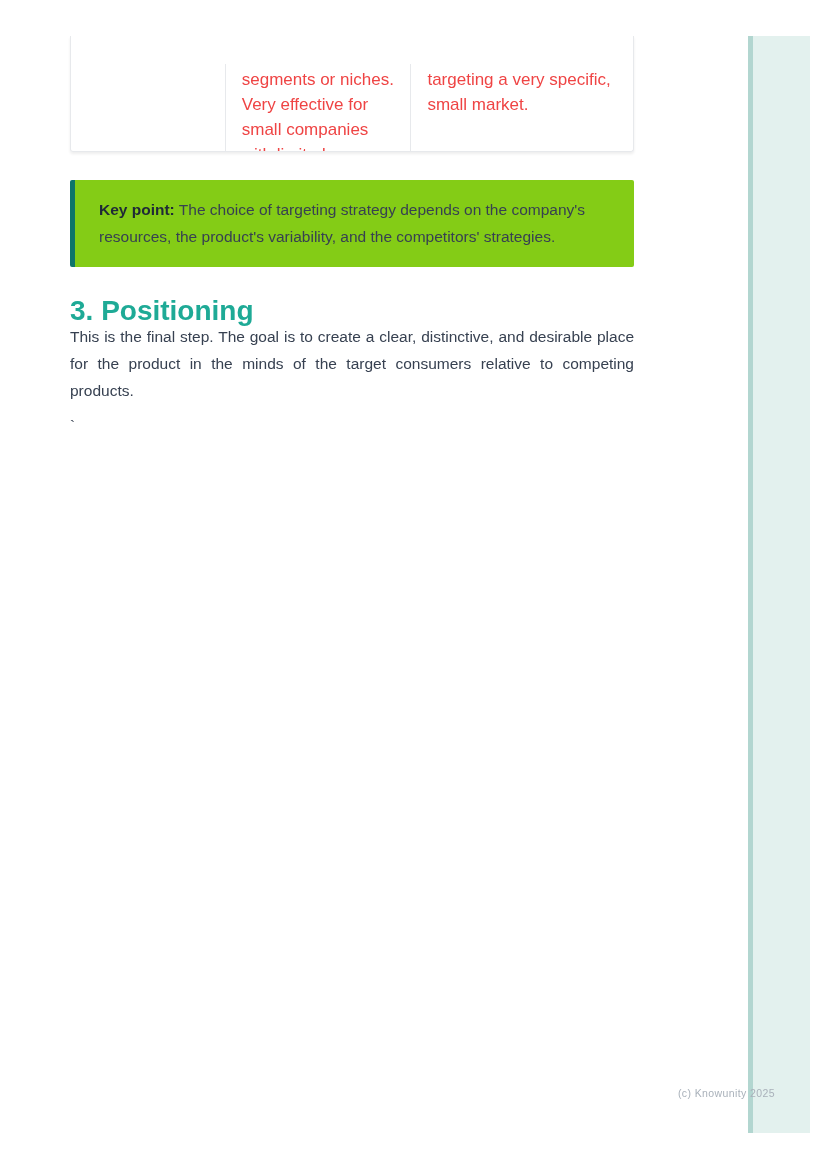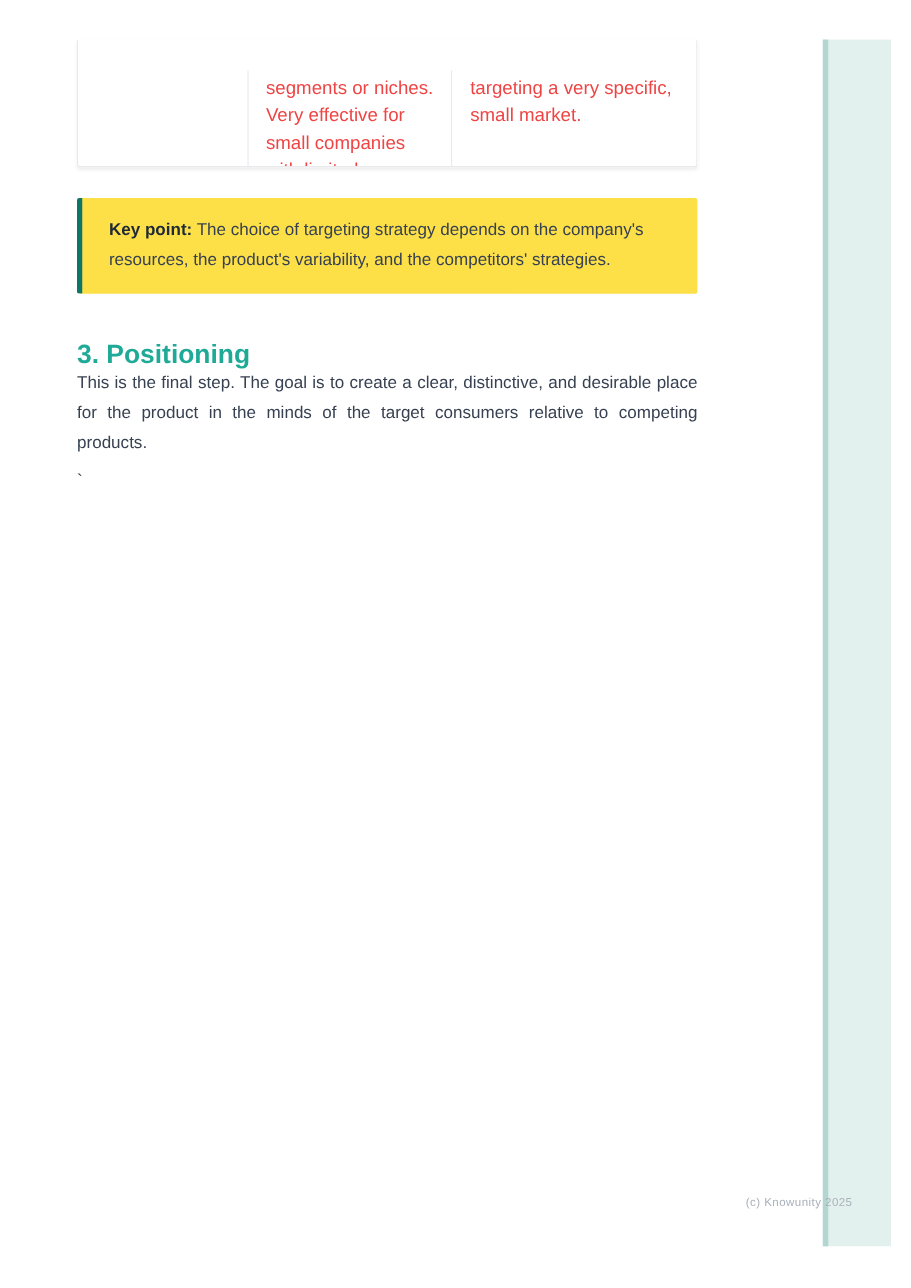--- a/index.html
+++ b/index.html
@@ -41,35 +41,35 @@
     margin-top: 28px;
   }
   .cell + .cell { border-left: 1px solid #e7e9ec; }
   .cell-0 { width: 154px; }
   .cell-1 { width: 186px; }
   .cell-2 { width: 223px; }
 
   
   .callout {
     margin-top: 28px;
-    background: #fde047;
+    background: #84cc16;
     border-left: 5px solid #0e7569;
     border-radius: 2px;
     padding: 16px 24px 17px 24px;
     font-size: 15.5px;
     line-height: 27px;
     color: #374151;
   }
   .callout b { color: #1f2937; }
 
   
   .section-heading {
-    margin-top: 44px;
+    margin-top: 32px;
     color: #1eaa96;
-    font-size: 24px;
+    font-size: 28px;
     font-weight: bold;
     line-height: 24px;
   }
   .para {
     font-size: 15.5px;
     line-height: 27px;
     text-align: justify;
     color: #374151;
   }
   .para b { color: #1f2937; }

